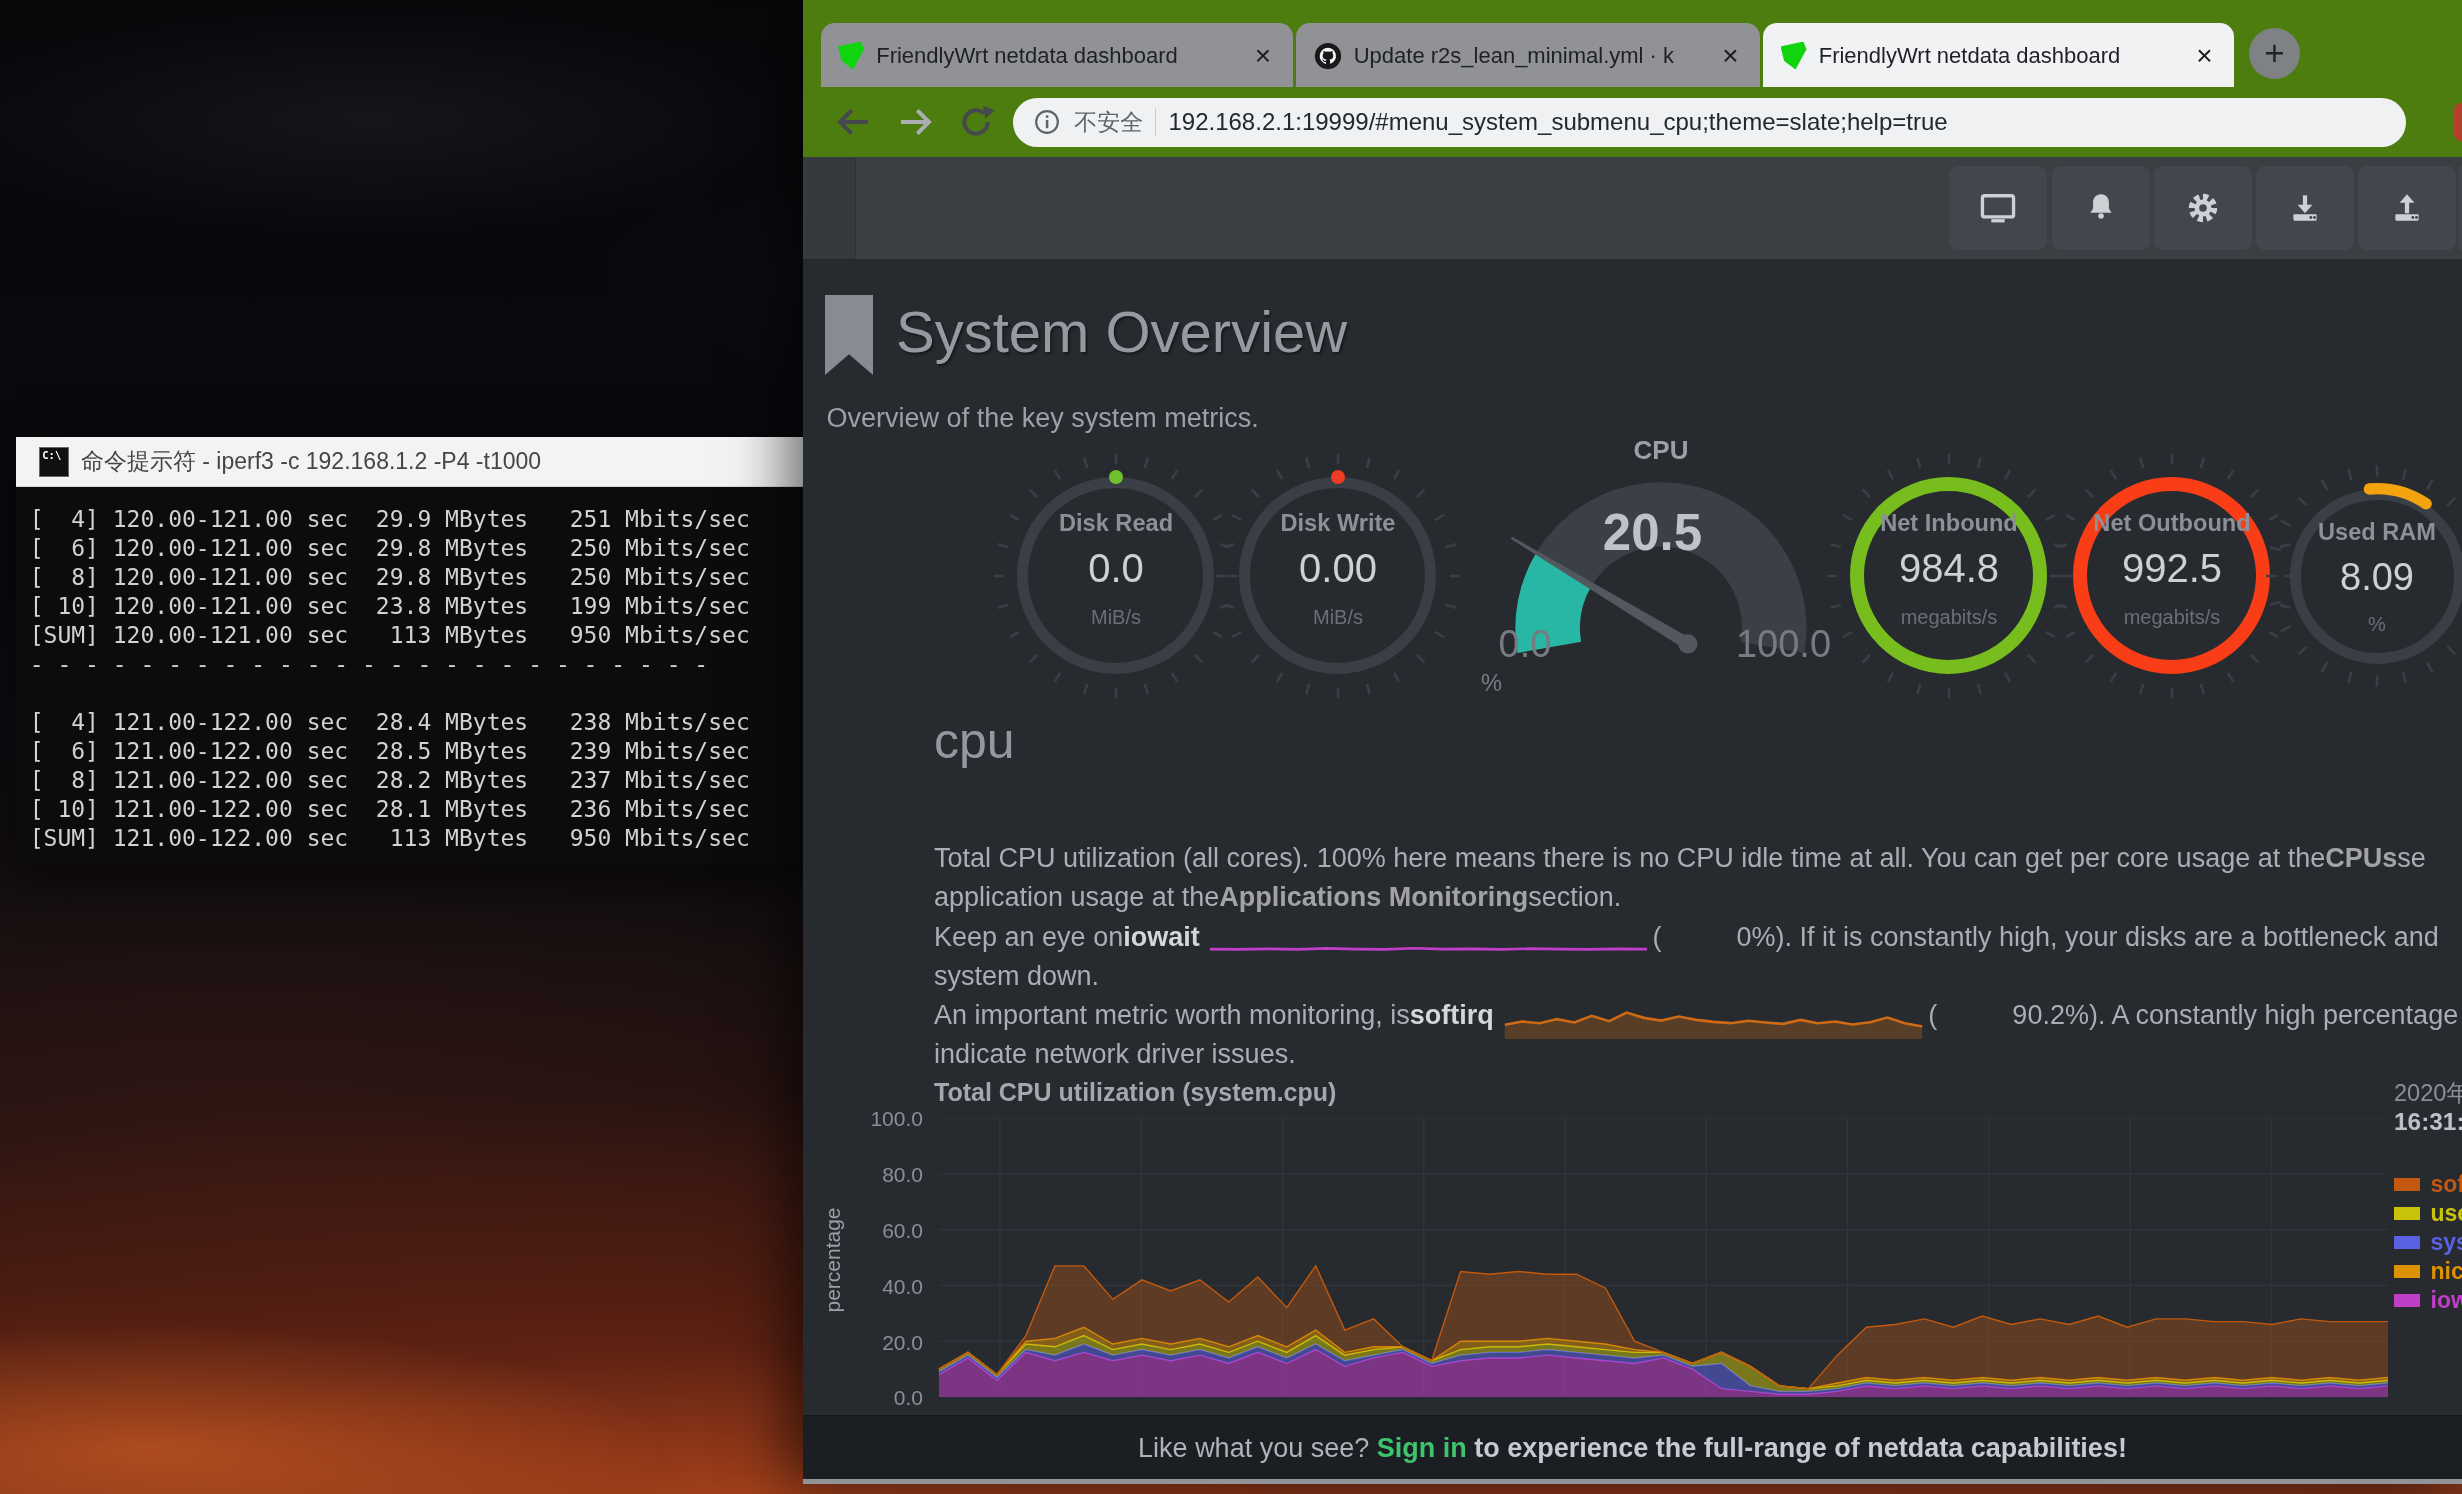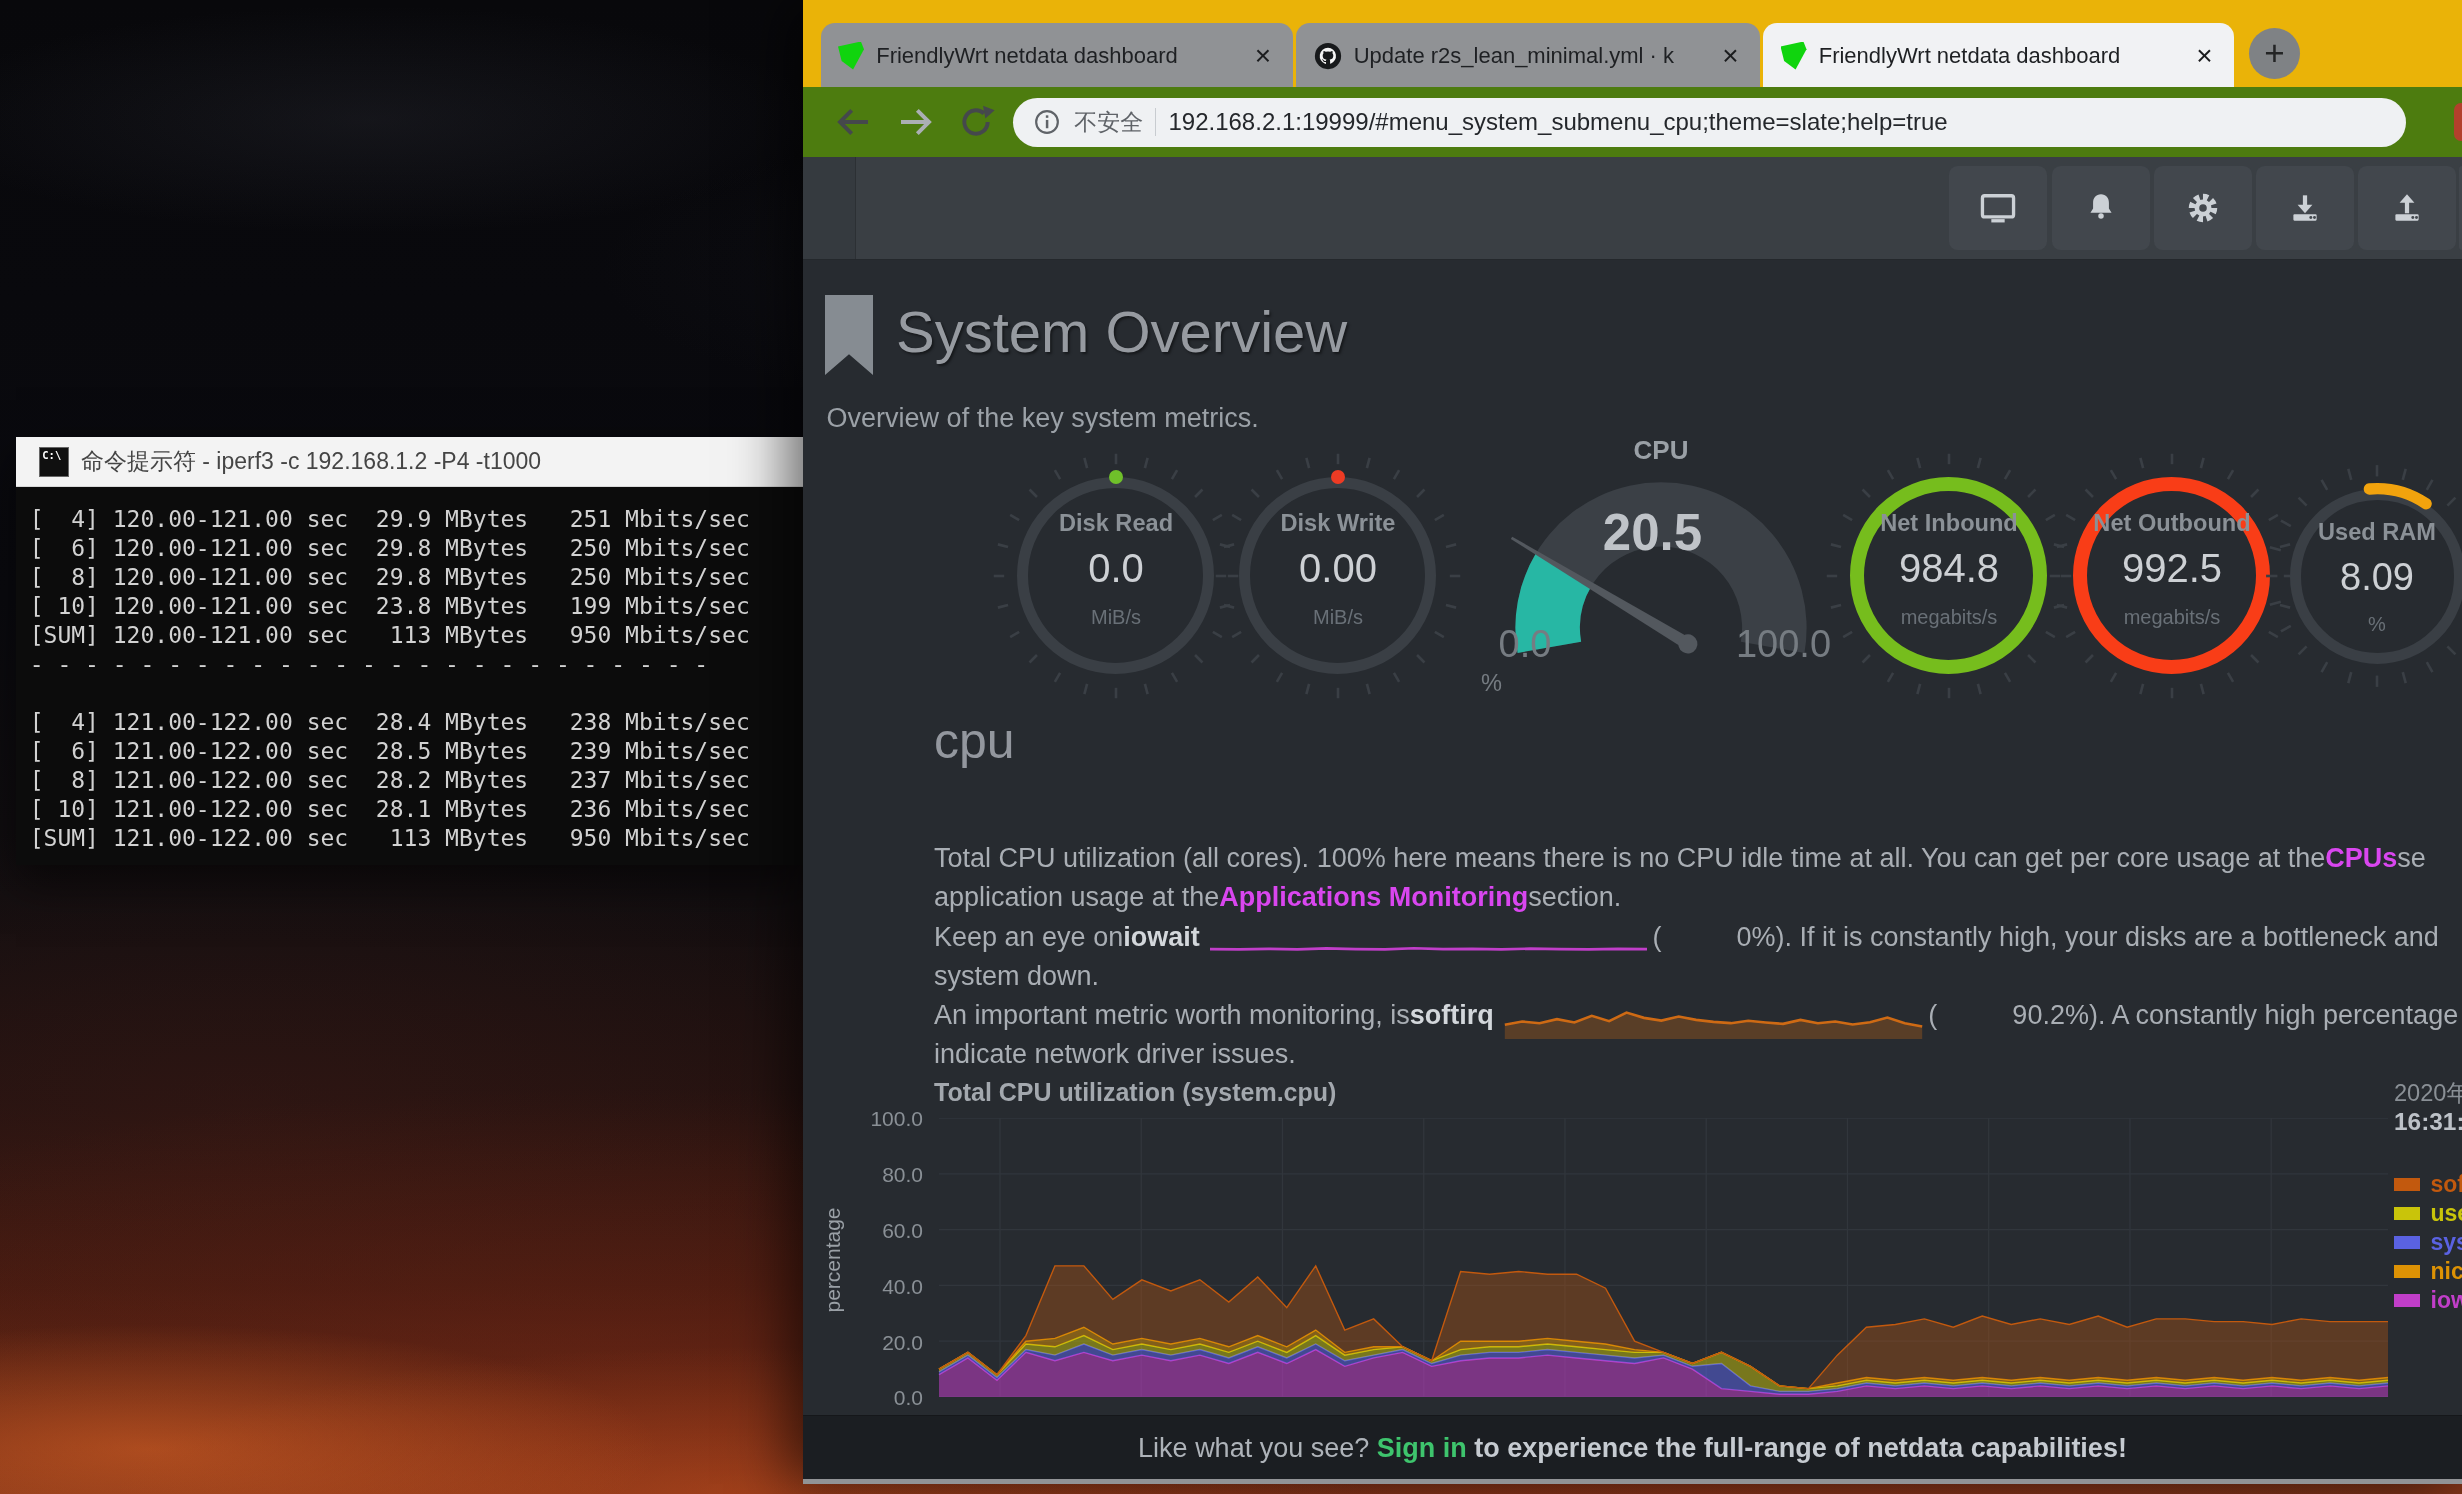--- a/index.html
+++ b/index.html
@@ -22,21 +22,21 @@
     display:flex;align-items:center;padding-left:23px;gap:12.2px;box-sizing:border-box;}
   .cmd-icon{width:30px;height:30px;background:#101010;color:#fff;border:0.9px solid #666;
     font:bold 10.5px "DejaVu Sans Mono",monospace;padding:1.7px 0 0 2.6px;box-sizing:border-box;flex:none;}
   .term-title{font-size:23px;color:#454545;white-space:nowrap;}
   .term-body{position:absolute;left:0;top:50px;right:0;bottom:0;background:#0c0c0c;color:#d2d2d2;
     font-family:"DejaVu Sans Mono",monospace;font-size:23px;line-height:29px;margin:0;
     padding:17.5px 0 0 14px;white-space:pre;overflow:hidden;}
   
   .browser{position:absolute;left:803px;top:0;width:1659px;height:1484px;overflow:hidden;
     background:#272b30;box-shadow:-17.5px 0 52px rgba(0,0,0,.55);}
-  .tabstrip{position:relative;height:87px;background:#eab308;}
+  .tabstrip{position:relative;height:87px;background:#4d7c0f;}
   .tab{position:absolute;top:23px;height:65px;border-radius:14px 14px 0 0;display:flex;align-items:center;
     padding:0 14px 0 17.5px;gap:12.2px;box-sizing:border-box;}
   .tab.inactive{background:#909295;}
   .tab.active{background:#f1f2f4;}
   .tab-title{font-size:22px;color:#1e2023;white-space:nowrap;overflow:hidden;flex:1;}
   .tab-close{font-size:28px;color:#1b1c1e;width:31px;text-align:center;flex:none;line-height:31px;}
   .ndlogo{width:26px;height:28px;background:#10d40e;flex:none;
     clip-path:polygon(0 18%,88% 0,100% 28%,58% 100%,14% 70%);}
   .newtab{position:absolute;left:1446px;top:28px;width:51px;height:51px;border-radius:50%;background:#7f8285;
     color:#232425;font-size:35px;line-height:49px;text-align:center;}
@@ -80,21 +80,21 @@
   .ram-arc{position:absolute;left:0;top:0;}
   .cpu-title{position:absolute;left:788px;top:278px;width:140px;text-align:center;font-size:26px;font-weight:700;color:#9aa0a6;}
   .cpu-value{position:absolute;left:762px;top:346px;width:175px;text-align:center;font-size:51px;font-weight:700;color:#bfc3c8;}
   .cpu-min{position:absolute;left:661px;top:466px;width:122px;text-align:center;font-size:38px;color:#767c82;}
   .cpu-max{position:absolute;left:902px;top:466px;width:157px;text-align:center;font-size:38px;color:#767c82;}
   .cpu-unit{position:absolute;left:678px;top:513px;font-size:23.6px;color:#767c82;}
   
   .cpu-h{position:absolute;left:131px;top:555px;font-size:50px;color:#93979e;}
   .doc-line{position:absolute;left:131px;height:39px;display:flex;align-items:center;white-space:nowrap;
     font-size:27px;color:#a9aeb4;}
-  .doc-link{color:#d946ef;font-weight:700;}
+  .doc-link{color:#a3a3a3;font-weight:700;}
   .doc-bold{color:#d3d7db;font-weight:700;}
   .spark{flex:none;margin:0 5.2px 0 10.5px;}
   .paren-gap{padding-left:75px;}
   
   .chart-title{position:absolute;left:131px;top:921px;font-size:25px;font-weight:700;color:#a3a8ae;white-space:nowrap;}
   .chart-date1{position:absolute;left:1591px;top:920px;font-size:23.6px;color:#8a9096;white-space:nowrap;}
   .chart-date2{position:absolute;left:1591px;top:951px;font-size:24.4px;font-weight:700;color:#bdc2c8;white-space:nowrap;}
   .ylabel{position:absolute;left:-84px;top:1091px;width:227px;text-align:center;font-size:21px;color:#9aa0a6;
     transform:rotate(-90deg);}
   .ytick{position:absolute;left:52px;width:68px;text-align:right;font-size:21px;color:#8a9096;}

